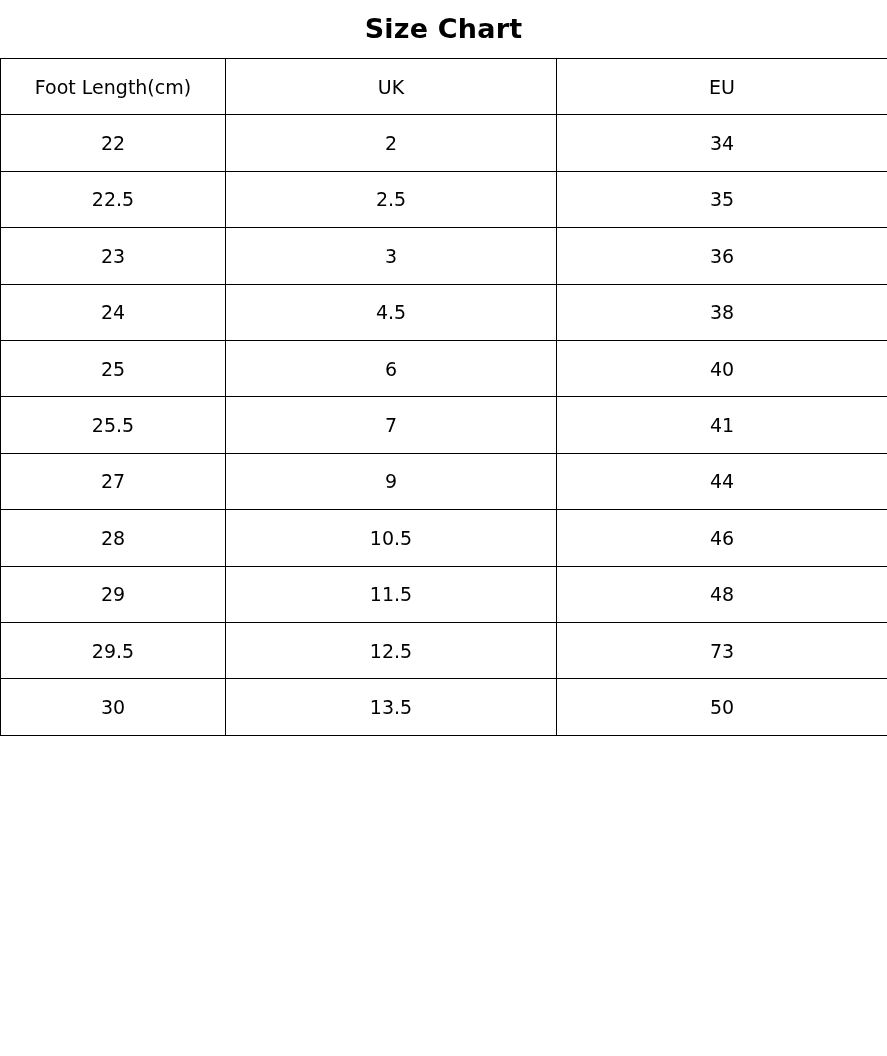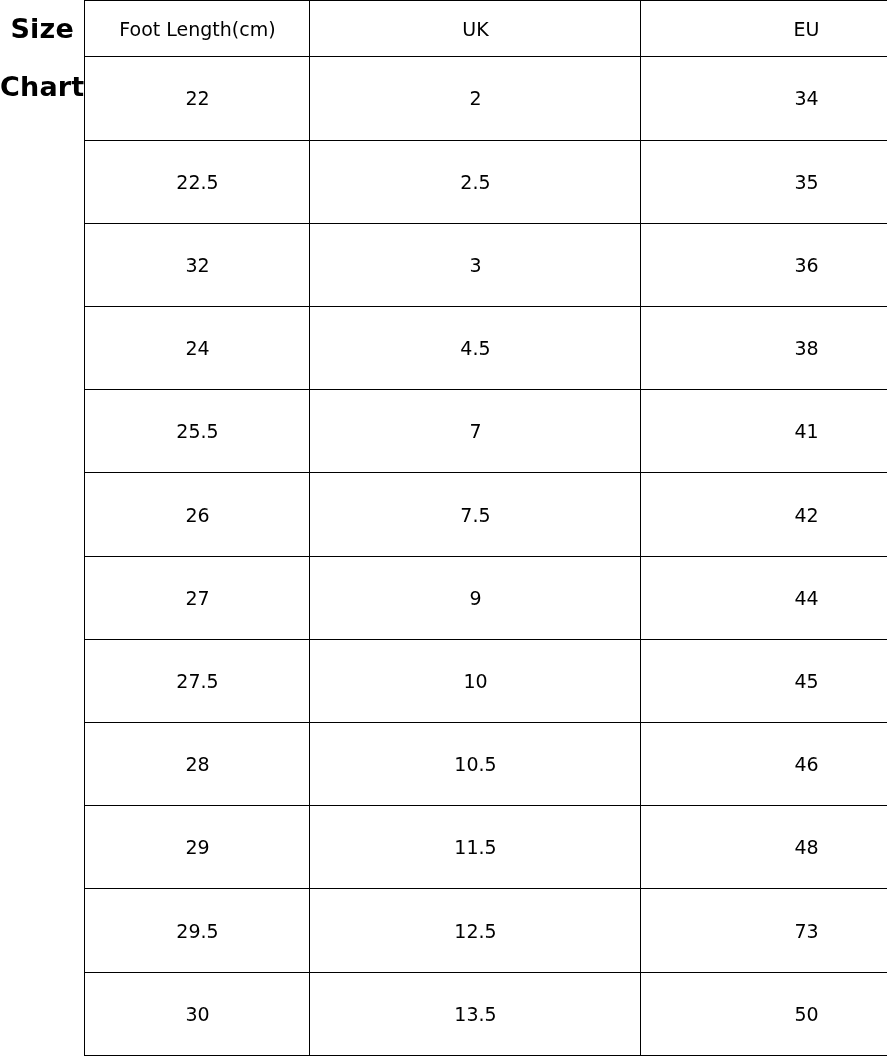--- a/index.html
+++ b/index.html
@@ -12,21 +12,21 @@
     height: 1056px;
     font-family: "DejaVu Sans", sans-serif;
     color: #000000;
     overflow: hidden;
   }
   .chart-wrap {
     width: 887px;
     height: 1056px;
     box-sizing: border-box;
     display: flex;
-    flex-direction: row;
+    flex-direction: column;
   }
   .chart-title {
     text-align: center;
     font-size: 27px;
     font-weight: bold;
     line-height: 58px;
     height: 58px;
     letter-spacing: 0.2px;
     color: #000;
   }
@@ -78,48 +78,43 @@
         <td>22</td>
         <td>2</td>
         <td>34</td>
       </tr>
       <tr>
         <td>22.5</td>
         <td>2.5</td>
         <td>35</td>
       </tr>
       <tr>
-        <td>32</td>
+        <td>23</td>
         <td>3</td>
         <td>36</td>
       </tr>
       <tr>
         <td>24</td>
         <td>4.5</td>
         <td>38</td>
       </tr>
       <tr>
+        <td>25</td>
+        <td>6</td>
+        <td>40</td>
+      </tr>
+      <tr>
         <td>25.5</td>
         <td>7</td>
         <td>41</td>
       </tr>
       <tr>
-        <td>26</td>
-        <td>7.5</td>
-        <td>42</td>
-      </tr>
-      <tr>
         <td>27</td>
         <td>9</td>
         <td>44</td>
-      </tr>
-      <tr>
-        <td>27.5</td>
-        <td>10</td>
-        <td>45</td>
       </tr>
       <tr>
         <td>28</td>
         <td>10.5</td>
         <td>46</td>
       </tr>
       <tr>
         <td>29</td>
         <td>11.5</td>
         <td>48</td>

